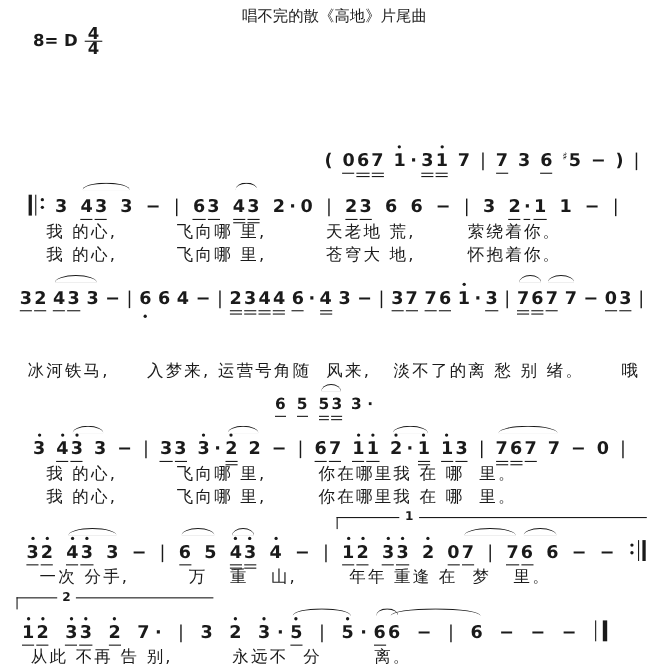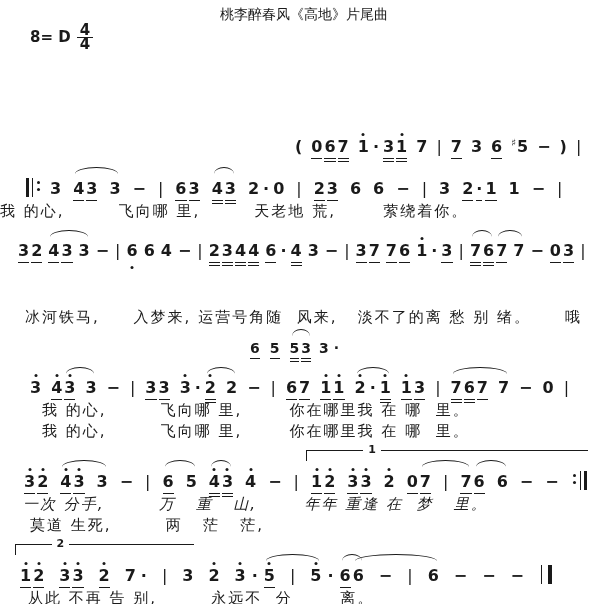--- a/index.html
+++ b/index.html
@@ -61,51 +61,51 @@
     white-space:pre;font-size:15px;letter-spacing:2px;line-height:21px;color:#1a1a1a;
     font-family:"DejaVu Sans","Liberation Sans",sans-serif;
   }
 </style>
 </head>
 <body>
 
 <div class="sheet">
   <div class="hdr">
     <div class="sub-row">
-      <div class="subtitle">桃李醉春风《高地》片尾曲</div>
+      <div class="subtitle">唱不完的散《高地》片尾曲</div>
       <div class="keysig">
         <span>8= D</span><span class="timesig"><span class="tnum">4</span><span class="tden">4</span></span>
       </div>
     </div>
   </div>
 
   <div id="score">
       <div class="system">
         <div class="note-row" style="padding-top: 14px; padding-left: 295px;"><span class="tok" style="margin-right: 9px;"><span class="txt">(</span></span><span class="tok u1" style="margin-right: 2px;"><span class="txt">0</span></span><span class="tok u1 u2" style="margin-right: 2px;"><span class="txt">6</span></span><span class="tok u1 u2" style="margin-right: 9px;"><span class="txt">7</span></span><span class="tok" style="margin-right: 4px;"><span class="txt">1</span><span class="da"></span></span><span class="tok" style="margin-right: 4px;"><span class="txt">·</span></span><span class="tok u1 u2" style="margin-right: 2px;"><span class="txt">3</span></span><span class="tok u1 u2" style="margin-right: 9px;"><span class="txt">1</span><span class="da"></span></span><span class="tok" style="margin-right: 9px;"><span class="txt">7</span></span><span class="tok bar" style="margin-right: 9px;">|</span><span class="tok u1" style="margin-right: 9px;"><span class="txt">7</span></span><span class="tok" style="margin-right: 9px;"><span class="txt">3</span></span><span class="tok u1" style="margin-right: 9px;"><span class="txt">6</span></span><span class="tok" style="margin-right: 9px;"><span class="sharp">♯</span><span class="txt">5</span></span><span class="tok" style="margin-right: 9px;"><span class="txt">−</span></span><span class="tok" style="margin-right: 9px;"><span class="txt">)</span></span><span class="tok bar" style="margin-right: 9px;">|</span></div>
       </div>
       <div class="system">
         <div class="note-row" style="padding-top: 14px; padding-left: 26px;"><span class="tok rs" style="margin-right: 8px;"></span><span class="tok" style="margin-right: 12px;"><span class="txt">3</span></span><span class="tok u1" style="margin-right: 2px;"><span class="txt">4</span></span><span class="tok u1" style="margin-right: 12px;"><span class="txt">3</span></span><span class="tok" style="margin-right: 12px;"><span class="txt">3</span></span><span class="tok" style="margin-right: 12px;"><span class="txt">−</span></span><span class="tok bar" style="margin-right: 12px;">|</span><span class="tok u1" style="margin-right: 2px;"><span class="txt">6</span></span><span class="tok u1" style="margin-right: 12px;"><span class="txt">3</span></span><span class="tok u1 u2" style="margin-right: 2px;"><span class="txt">4</span></span><span class="tok u1 u2" style="margin-right: 12px;"><span class="txt">3</span></span><span class="tok" style="margin-right: 4px;"><span class="txt">2</span></span><span class="tok" style="margin-right: 4px;"><span class="txt">·</span></span><span class="tok" style="margin-right: 12px;"><span class="txt">0</span></span><span class="tok bar" style="margin-right: 12px;">|</span><span class="tok u1" style="margin-right: 2px;"><span class="txt">2</span></span><span class="tok u1" style="margin-right: 12px;"><span class="txt">3</span></span><span class="tok" style="margin-right: 12px;"><span class="txt">6</span></span><span class="tok" style="margin-right: 12px;"><span class="txt">6</span></span><span class="tok" style="margin-right: 12px;"><span class="txt">−</span></span><span class="tok bar" style="margin-right: 12px;">|</span><span class="tok" style="margin-right: 12px;"><span class="txt">3</span></span><span class="tok u1" style="margin-right: 3px;"><span class="txt">2</span></span><span class="tok u1" style="margin-right: 3px;"><span class="txt">·</span></span><span class="tok u1" style="margin-right: 12px;"><span class="txt">1</span></span><span class="tok" style="margin-right: 12px;"><span class="txt">1</span></span><span class="tok" style="margin-right: 12px;"><span class="txt">−</span></span><span class="tok bar" style="margin-right: 12px;">|</span><div class="arc" style="left: 74.65px; width: 43.7px; top: 3px;"></div><div class="arc" style="left: 213.65px; width: 20.7px; top: 3px;"></div></div>
-        <div class="lyric" style="">我 的心,        飞向哪 里,        天老地 荒,       萦绕着你。</div>
+        <div class="lyric" style="padding-left: 42px;">我 的心,        飞向哪 里,        天老地 荒,       萦绕着你。</div>
+        <div class="lyric" style="padding-left: 42px;">我 的心,        飞向哪 里,        苍穹大 地,       怀抱着你。</div>
       </div>
       <div class="system">
         <div class="note-row" style="padding-top: 14px; padding-left: 18px;"><span class="tok u1" style="margin-right: 2px;"><span class="txt">3</span></span><span class="tok u1" style="margin-right: 6px;"><span class="txt">2</span></span><span class="tok u1" style="margin-right: 2px;"><span class="txt">4</span></span><span class="tok u1" style="margin-right: 6px;"><span class="txt">3</span></span><span class="tok" style="margin-right: 6px;"><span class="txt">3</span></span><span class="tok" style="margin-right: 6px;"><span class="txt">−</span></span><span class="tok bar" style="margin-right: 6px;">|</span><span class="tok" style="margin-right: 6px;"><span class="txt">6</span><span class="db"></span></span><span class="tok" style="margin-right: 6px;"><span class="txt">6</span></span><span class="tok" style="margin-right: 6px;"><span class="txt">4</span></span><span class="tok" style="margin-right: 6px;"><span class="txt">−</span></span><span class="tok bar" style="margin-right: 6px;">|</span><span class="tok u1 u2" style="margin-right: 2px;"><span class="txt">2</span></span><span class="tok u1 u2" style="margin-right: 2px;"><span class="txt">3</span></span><span class="tok u1 u2" style="margin-right: 2px;"><span class="txt">4</span></span><span class="tok u1 u2" style="margin-right: 6px;"><span class="txt">4</span></span><span class="tok u1" style="margin-right: 4px;"><span class="txt">6</span></span><span class="tok" style="margin-right: 4px;"><span class="txt">·</span></span><span class="tok u1 u2" style="margin-right: 6px;"><span class="txt">4</span></span><span class="tok" style="margin-right: 6px;"><span class="txt">3</span></span><span class="tok" style="margin-right: 6px;"><span class="txt">−</span></span><span class="tok bar" style="margin-right: 6px;">|</span><span class="tok u1" style="margin-right: 2px;"><span class="txt">3</span></span><span class="tok u1" style="margin-right: 6px;"><span class="txt">7</span></span><span class="tok u1" style="margin-right: 2px;"><span class="txt">7</span></span><span class="tok u1" style="margin-right: 6px;"><span class="txt">6</span></span><span class="tok" style="margin-right: 4px;"><span class="txt">1</span><span class="da"></span></span><span class="tok" style="margin-right: 4px;"><span class="txt">·</span></span><span class="tok u1" style="margin-right: 6px;"><span class="txt">3</span></span><span class="tok bar" style="margin-right: 6px;">|</span><span class="tok u1 u2" style="margin-right: 2px;"><span class="txt">7</span></span><span class="tok u1 u2" style="margin-right: 2px;"><span class="txt">6</span></span><span class="tok u1" style="margin-right: 6px;"><span class="txt">7</span></span><span class="tok" style="margin-right: 6px;"><span class="txt">7</span></span><span class="tok" style="margin-right: 6px;"><span class="txt">−</span></span><span class="tok u1" style="margin-right: 2px;"><span class="txt">0</span></span><span class="tok u1" style="margin-right: 6px;"><span class="txt">3</span></span><span class="tok bar" style="margin-right: 6px;">|</span><div class="arc" style="left: 49.65px; width: 38.7px; top: 3px;"></div><div class="arc" style="left: 471.65px; width: 20.7px; top: 3px;"></div><div class="arc" style="left: 497.65px; width: 24.7px; top: 3px;"></div></div>
         <div class="lyric" style="padding-left: 25px; margin-top: 44px;">冰河铁马,     入梦来, 运营号角随  风来,   淡不了的离 愁 别 绪。     哦</div>
         <div class="note-row small" style="padding-top: 12px; padding-left: 250px;"><span class="tok u1" style="margin-right: 10px;"><span class="txt">6</span></span><span class="tok u1" style="margin-right: 10px;"><span class="txt">5</span></span><span class="tok u1 u2" style="margin-right: 2px;"><span class="txt">5</span></span><span class="tok u1 u2" style="margin-right: 8px;"><span class="txt">3</span></span><span class="tok" style="margin-right: 5px;"><span class="txt">3</span></span><span class="tok" style="margin-right: 10px;"><span class="txt">·</span></span><div class="arc" style="left: 291.5px; width: 18px; top: 1px;"></div></div>
       </div>
       <div class="system">
         <div class="note-row" style="padding-top: 14px; padding-left: 30px;"><span class="tok" style="margin-right: 10px;"><span class="txt">3</span><span class="da"></span></span><span class="tok u1" style="margin-right: 2px;"><span class="txt">4</span><span class="da"></span></span><span class="tok u1" style="margin-right: 10px;"><span class="txt">3</span><span class="da"></span></span><span class="tok" style="margin-right: 10px;"><span class="txt">3</span></span><span class="tok" style="margin-right: 10px;"><span class="txt">−</span></span><span class="tok bar" style="margin-right: 10px;">|</span><span class="tok u1" style="margin-right: 2px;"><span class="txt">3</span></span><span class="tok u1" style="margin-right: 10px;"><span class="txt">3</span></span><span class="tok" style="margin-right: 4px;"><span class="txt">3</span><span class="da"></span></span><span class="tok" style="margin-right: 4px;"><span class="txt">·</span></span><span class="tok u1 u2" style="margin-right: 10px;"><span class="txt">2</span><span class="da"></span></span><span class="tok" style="margin-right: 10px;"><span class="txt">2</span></span><span class="tok" style="margin-right: 10px;"><span class="txt">−</span></span><span class="tok bar" style="margin-right: 10px;">|</span><span class="tok u1" style="margin-right: 2px;"><span class="txt">6</span></span><span class="tok u1" style="margin-right: 10px;"><span class="txt">7</span></span><span class="tok u1" style="margin-right: 2px;"><span class="txt">1</span><span class="da"></span></span><span class="tok u1" style="margin-right: 10px;"><span class="txt">1</span><span class="da"></span></span><span class="tok" style="margin-right: 4px;"><span class="txt">2</span><span class="da"></span></span><span class="tok" style="margin-right: 4px;"><span class="txt">·</span></span><span class="tok u1 u2" style="margin-right: 10px;"><span class="txt">1</span><span class="da"></span></span><span class="tok u1" style="margin-right: 2px;"><span class="txt">1</span><span class="da"></span></span><span class="tok u1" style="margin-right: 10px;"><span class="txt">3</span></span><span class="tok bar" style="margin-right: 10px;">|</span><span class="tok u1 u2" style="margin-right: 2px;"><span class="txt">7</span></span><span class="tok u1 u2" style="margin-right: 2px;"><span class="txt">6</span></span><span class="tok u1" style="margin-right: 10px;"><span class="txt">7</span></span><span class="tok" style="margin-right: 10px;"><span class="txt">7</span></span><span class="tok" style="margin-right: 10px;"><span class="txt">−</span></span><span class="tok" style="margin-right: 10px;"><span class="txt">0</span></span><span class="tok bar" style="margin-right: 10px;">|</span><div class="arc" style="left: 65.65px; width: 28.7px; top: 3px;"></div><div class="arc" style="left: 206.65px; width: 28.7px; top: 3px;"></div><div class="arc" style="left: 356.65px; width: 32.7px; top: 3px;"></div><div class="arc" style="left: 452.65px; width: 54.7px; top: 3px;"></div></div>
         <div class="lyric" style="padding-left: 42px;">我 的心,        飞向哪 里,       你在哪里我 在 哪  里。</div>
         <div class="lyric" style="padding-left: 42px;">我 的心,        飞向哪 里,       你在哪里我 在 哪  里。</div>
       </div>
       <div class="system">
         <div class="note-row" style="padding-top: 24px; padding-left: 24px;"><span class="tok u1" style="margin-right: 2px;"><span class="txt">3</span><span class="da"></span></span><span class="tok u1" style="margin-right: 12px;"><span class="txt">2</span><span class="da"></span></span><span class="tok u1" style="margin-right: 2px;"><span class="txt">4</span><span class="da"></span></span><span class="tok u1" style="margin-right: 12px;"><span class="txt">3</span><span class="da"></span></span><span class="tok" style="margin-right: 12px;"><span class="txt">3</span></span><span class="tok" style="margin-right: 12px;"><span class="txt">−</span></span><span class="tok bar" style="margin-right: 12px;">|</span><span class="tok u1" style="margin-right: 12px;"><span class="txt">6</span></span><span class="tok" style="margin-right: 12px;"><span class="txt">5</span></span><span class="tok u1 u2" style="margin-right: 2px;"><span class="txt">4</span><span class="da"></span></span><span class="tok u1 u2" style="margin-right: 12px;"><span class="txt">3</span><span class="da"></span></span><span class="tok" style="margin-right: 12px;"><span class="txt">4</span><span class="da"></span></span><span class="tok" style="margin-right: 12px;"><span class="txt">−</span></span><span class="tok bar" style="margin-right: 12px;">|</span><span class="tok u1" style="margin-right: 2px;"><span class="txt">1</span><span class="da"></span></span><span class="tok u1" style="margin-right: 12px;"><span class="txt">2</span><span class="da"></span></span><span class="tok u1" style="margin-right: 2px;"><span class="txt">3</span><span class="da"></span></span><span class="tok u1" style="margin-right: 12px;"><span class="txt">3</span><span class="da"></span></span><span class="tok" style="margin-right: 12px;"><span class="txt">2</span><span class="da"></span></span><span class="tok u1" style="margin-right: 2px;"><span class="txt">0</span></span><span class="tok u1" style="margin-right: 12px;"><span class="txt">7</span></span><span class="tok bar" style="margin-right: 12px;">|</span><span class="tok u1" style="margin-right: 2px;"><span class="txt">7</span></span><span class="tok u1" style="margin-right: 12px;"><span class="txt">6</span></span><span class="tok" style="margin-right: 12px;"><span class="txt">6</span></span><span class="tok" style="margin-right: 12px;"><span class="txt">−</span></span><span class="tok" style="margin-right: 12px;"><span class="txt">−</span></span><span class="tok re" style="margin-right: 12px;"></span><div class="arc" style="left: 61.65px; width: 44.7px; top: 13px;"></div><div class="arc" style="left: 164.65px; width: 30.7px; top: 13px;"></div><div class="arc" style="left: 210.65px; width: 20.7px; top: 13px;"></div><div class="arc" style="left: 421.65px; width: 47.7px; top: 13px;"></div><div class="arc" style="left: 475.65px; width: 30.7px; top: 13px;"></div><div class="volta" style="left: 306px; width: 281px; top: 3px;">
             <span class="vlabel">1</span>
           </div></div>
-        <div class="lyric" style="padding-left: 23px; font-style: italic;">一次 分手,        万   重   山,       年年 重逢 在  梦   里。</div>
-        <div class="lyric" style="padding-left: 30px;">莫道 生死,        两   茫   茫,</div>
+        <div class="lyric" style="padding-left: 36px;">一次 分手,        万   重   山,       年年 重逢 在  梦   里。</div>
       </div>
       <div class="system">
         <div class="note-row" style="padding-top: 24px; padding-left: 20px;"><span class="tok u1" style="margin-right: 2px;"><span class="txt">1</span><span class="da"></span></span><span class="tok u1" style="margin-right: 15px;"><span class="txt">2</span><span class="da"></span></span><span class="tok u1" style="margin-right: 2px;"><span class="txt">3</span><span class="da"></span></span><span class="tok u1" style="margin-right: 15px;"><span class="txt">3</span><span class="da"></span></span><span class="tok u1" style="margin-right: 15px;"><span class="txt">2</span><span class="da"></span></span><span class="tok" style="margin-right: 5px;"><span class="txt">7</span></span><span class="tok" style="margin-right: 15px;"><span class="txt">·</span></span><span class="tok bar" style="margin-right: 15px;">|</span><span class="tok" style="margin-right: 15px;"><span class="txt">3</span></span><span class="tok" style="margin-right: 15px;"><span class="txt">2</span><span class="da"></span></span><span class="tok" style="margin-right: 6px;"><span class="txt">3</span><span class="da"></span></span><span class="tok" style="margin-right: 6px;"><span class="txt">·</span></span><span class="tok u1" style="margin-right: 15px;"><span class="txt">5</span><span class="da"></span></span><span class="tok bar" style="margin-right: 15px;">|</span><span class="tok" style="margin-right: 6px;"><span class="txt">5</span><span class="da"></span></span><span class="tok" style="margin-right: 6px;"><span class="txt">·</span></span><span class="tok u1" style="margin-right: 2px;"><span class="txt">6</span></span><span class="tok" style="margin-right: 15px;"><span class="txt">6</span></span><span class="tok" style="margin-right: 15px;"><span class="txt">−</span></span><span class="tok bar" style="margin-right: 15px;">|</span><span class="tok" style="margin-right: 15px;"><span class="txt">6</span></span><span class="tok" style="margin-right: 15px;"><span class="txt">−</span></span><span class="tok" style="margin-right: 15px;"><span class="txt">−</span></span><span class="tok" style="margin-right: 15px;"><span class="txt">−</span></span><span class="tok fin" style="margin-right: 15px;"></span><div class="arc" style="left: 265.65px; width: 53.7px; top: 13px;"></div><div class="arc" style="left: 341.65px; width: 20.7px; top: 13px;"></div><div class="arc" style="left: 354.65px; width: 82.7px; top: 13px;"></div><div class="volta" style="left: 15px; width: 178px; top: 3px;">
             <span class="vlabel">2</span>
           </div></div>
         <div class="lyric" style="padding-left: 28px;">从此 不再 告 别,        永远不  分       离。</div>
       </div>
     </div>
 
 </div>

